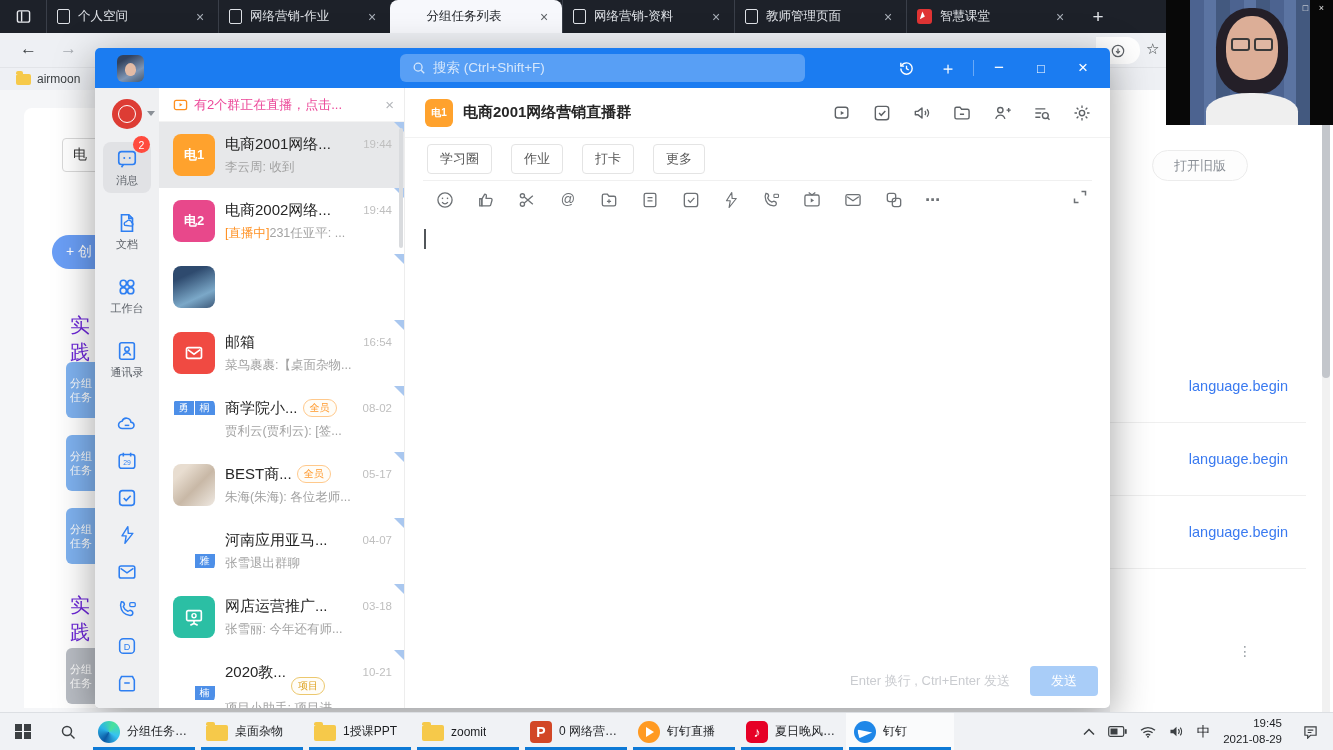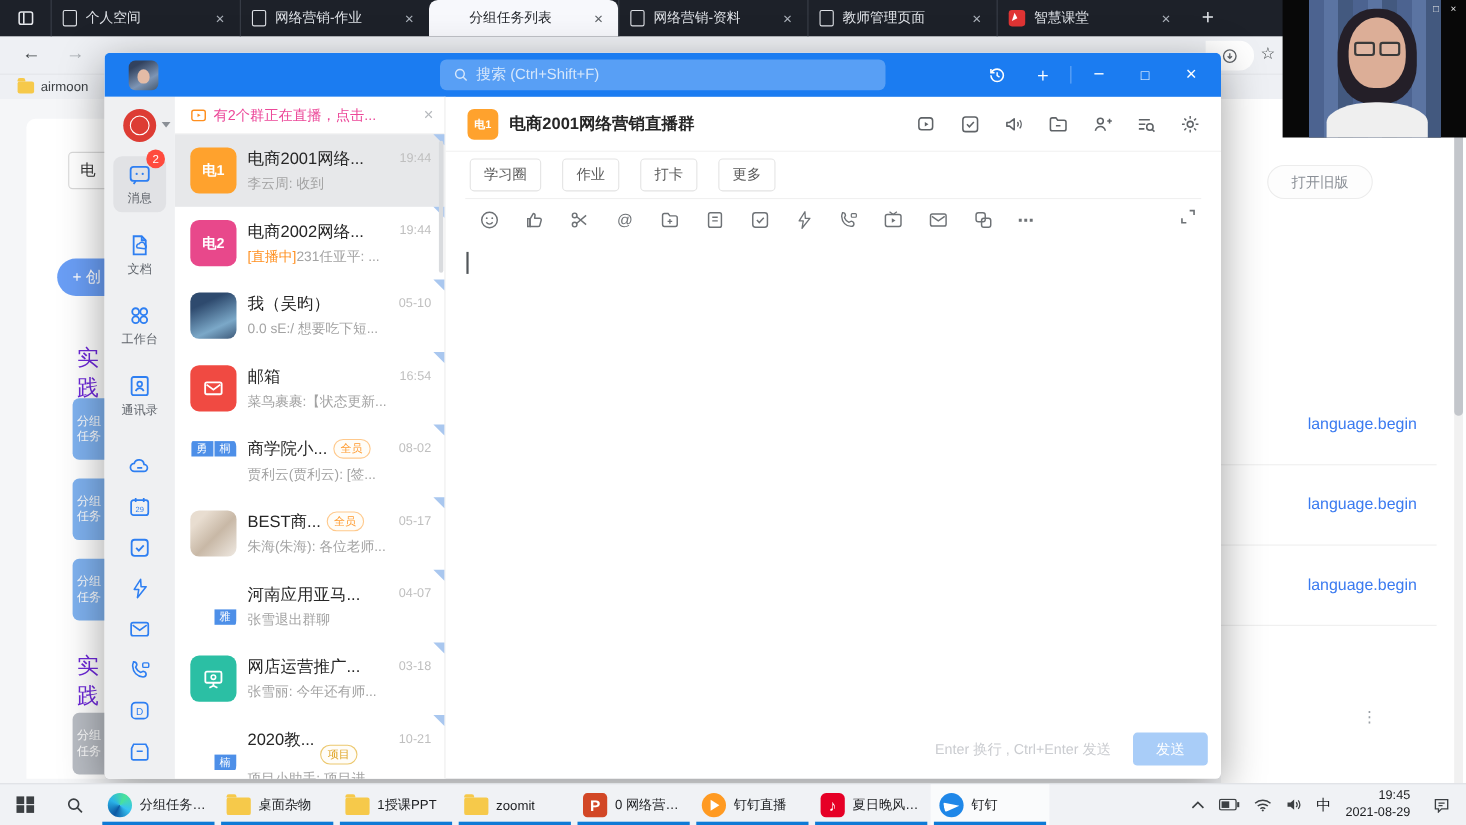--- a/index.html
+++ b/index.html
@@ -394,43 +394,36 @@
                 <span class="ctitle">电商2002网络...</span>
                 <span class="ctime">19:44</span>
               </div>
             <div class="csub"><span class="livetag">[直播中]</span><span>231任亚平: ...</span></div>
           </div>
         </div>
 
         <div class="citem">
           <span class="pin"></span>
           <div class="cava" style="background:linear-gradient(155deg,#2e4a6e 25%,#7ba8c8 70%,#3c5878)"></div>
-          <div class="cbody">
-            <div class="crow1">
-                <span class="ctitle">我（吴昀）</span>
-                <span class="ctime">05-10</span>
-              </div>
-            <div class="csub">0.0 sE:/ 想要吃下短...</div>
-          </div>
         </div>
 
         <div class="citem">
           <span class="pin"></span>
           <div class="cava" style="background:#f04a42">
             <svg width="20" height="20" viewBox="0 0 24 24">
                 <rect x="3" y="5.5" width="18" height="13" rx="2" fill="none" stroke="#fff" stroke-width="2"></rect>
                 <path d="M4.5 8l7.5 5.5L19.5 8" fill="none" stroke="#fff" stroke-width="2"></path>
               </svg>
           </div>
           <div class="cbody">
             <div class="crow1">
                 <span class="ctitle">邮箱</span>
                 <span class="ctime">16:54</span>
               </div>
-            <div class="csub">菜鸟裹裹:【状态更新...</div>
+            <div class="csub">菜鸟裹裹:【桌面杂物...</div>
           </div>
         </div>
 
         <div class="citem">
           <span class="pin"></span>
           <div class="cava gridava">
             <span class="gcell gblue">勇</span>
             <span class="gcell gblue">桐</span>
             <span class="gcell" style="background:linear-gradient(135deg,#bcd4e8,#7ea8c4)"></span>
             <span class="gcell" style="background:linear-gradient(135deg,#d8e4ec,#9cb8cc)"></span>

